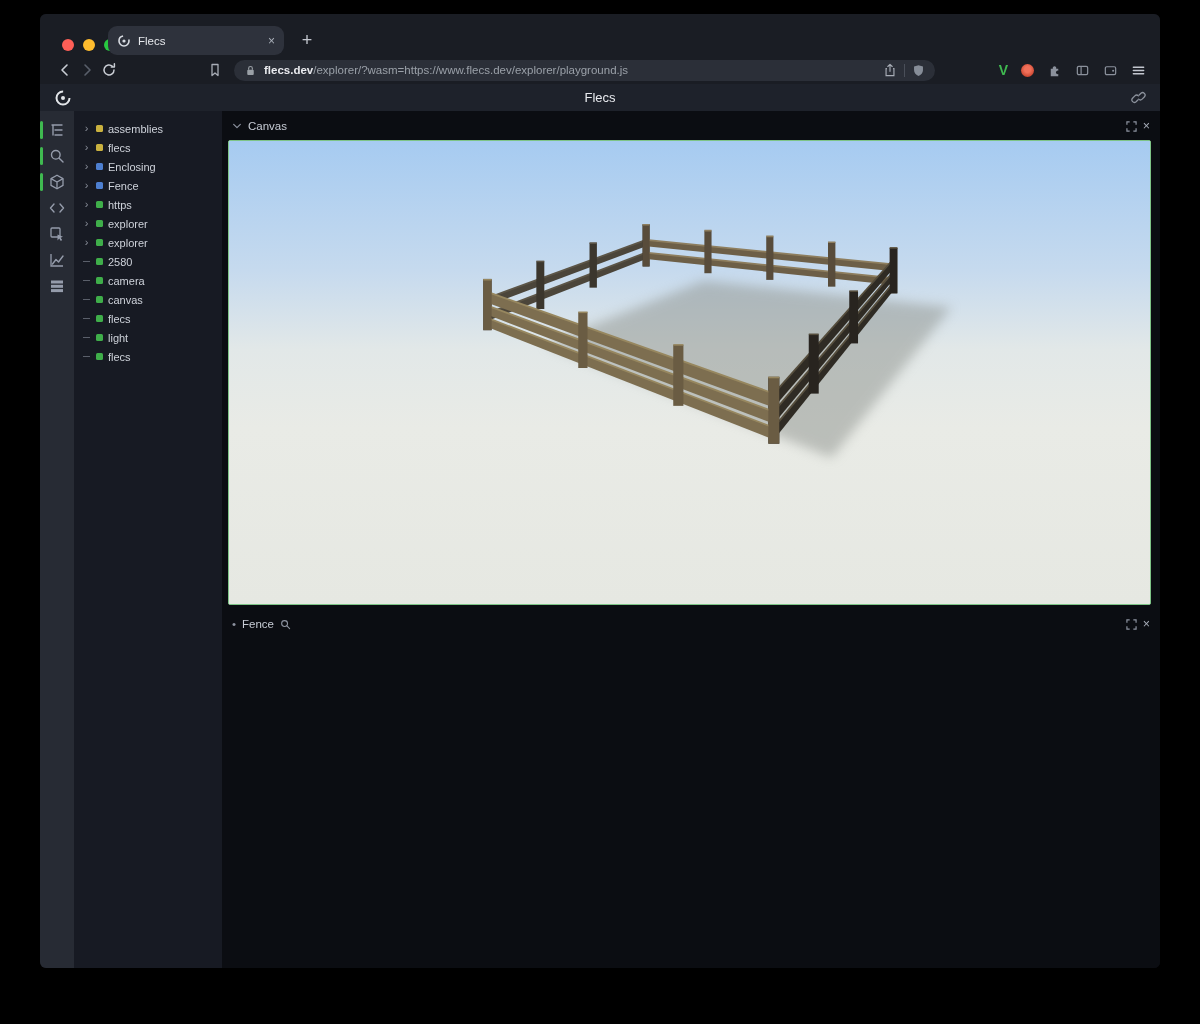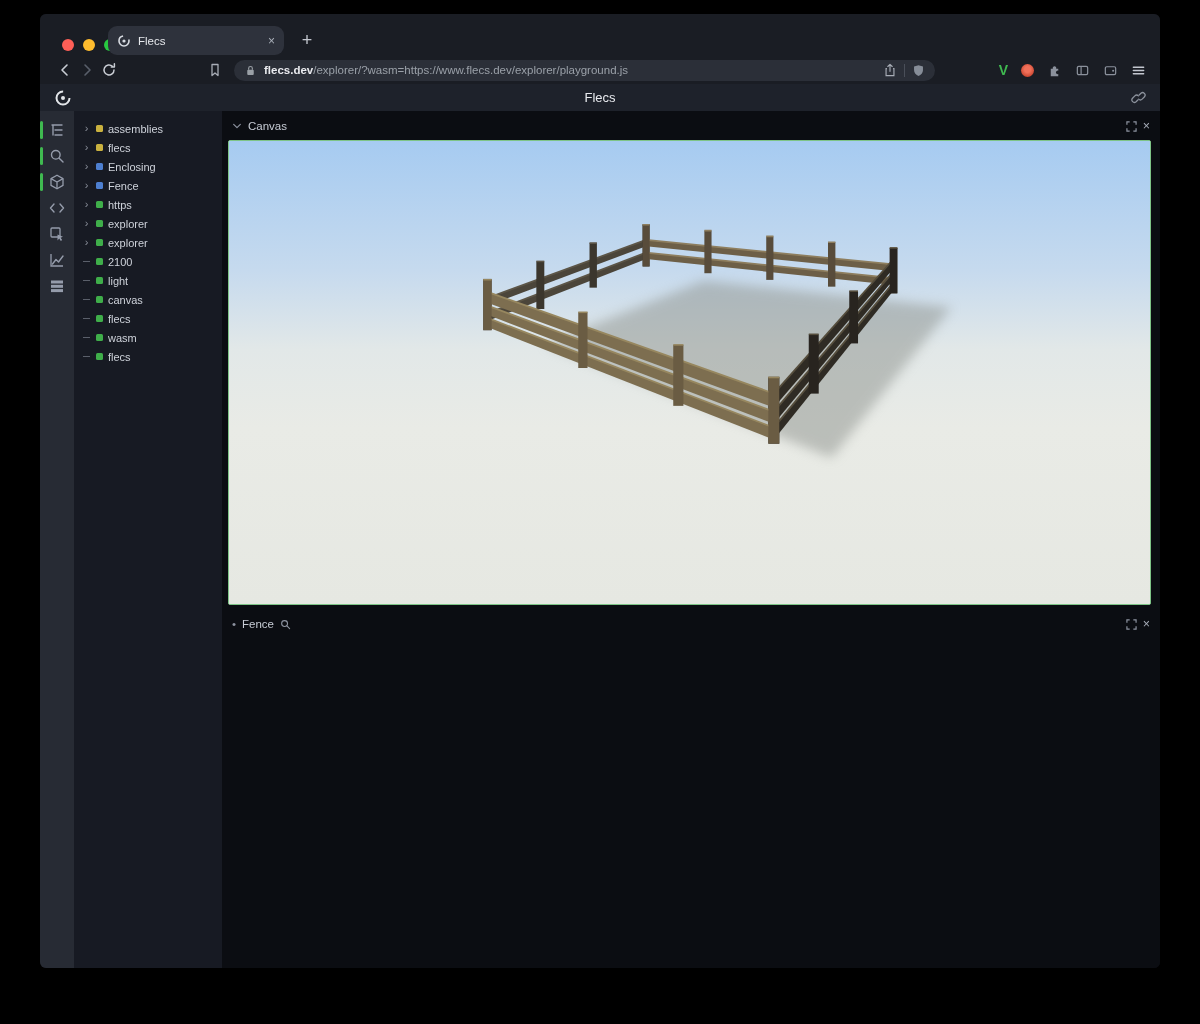--- a/index.html
+++ b/index.html
@@ -259,41 +259,41 @@
         <span>explorer</span>
       </div>
       <div class="trow" data-color="green">
         <span class="tglyph">›</span>
         <span class="sq"></span>
         <span>explorer</span>
       </div>
       <div class="trow" data-color="green">
         <span class="tdash"></span>
         <span class="sq"></span>
-        <span>2100</span>
+        <span>2580</span>
+      </div>
+      <div class="trow" data-color="green">
+        <span class="tdash"></span>
+        <span class="sq"></span>
+        <span>camera</span>
+      </div>
+      <div class="trow" data-color="green">
+        <span class="tdash"></span>
+        <span class="sq"></span>
+        <span>canvas</span>
+      </div>
+      <div class="trow" data-color="green">
+        <span class="tdash"></span>
+        <span class="sq"></span>
+        <span>flecs</span>
       </div>
       <div class="trow" data-color="green">
         <span class="tdash"></span>
         <span class="sq"></span>
         <span>light</span>
-      </div>
-      <div class="trow" data-color="green">
-        <span class="tdash"></span>
-        <span class="sq"></span>
-        <span>canvas</span>
-      </div>
-      <div class="trow" data-color="green">
-        <span class="tdash"></span>
-        <span class="sq"></span>
-        <span>flecs</span>
-      </div>
-      <div class="trow" data-color="green">
-        <span class="tdash"></span>
-        <span class="sq"></span>
-        <span>wasm</span>
       </div>
       <div class="trow" data-color="green">
         <span class="tdash"></span>
         <span class="sq"></span>
         <span>flecs</span>
       </div>
     </div>
 
     <div class="main">
 

